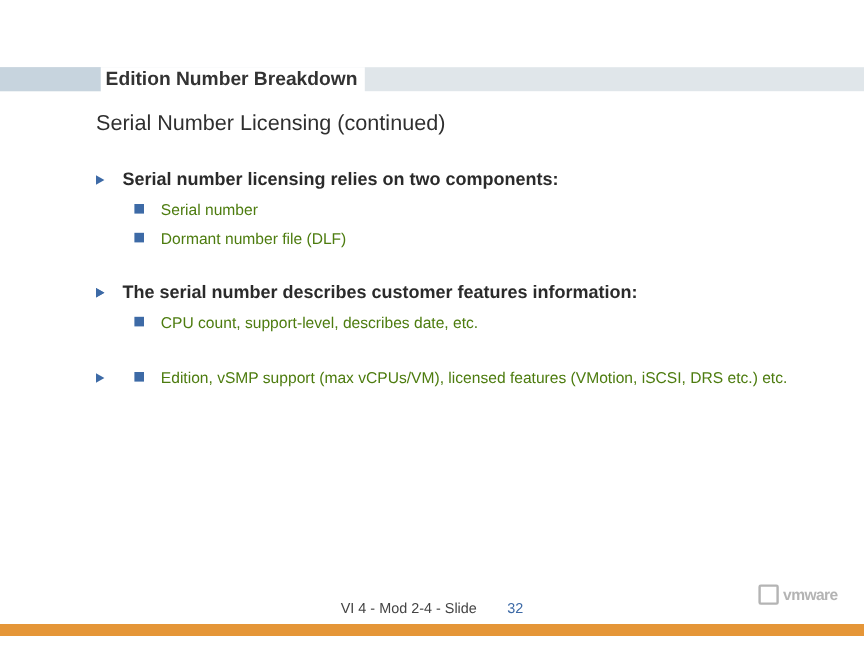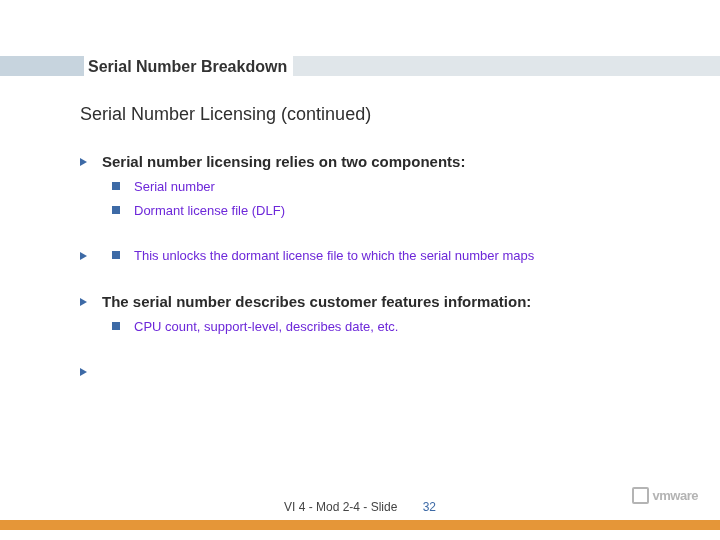--- a/index.html
+++ b/index.html
@@ -35,21 +35,21 @@
     font-size:16px;
     color:#333;
     padding:1px 6px 0 4px;
     background:#fff;
     height:100%;
     line-height:19px;
   }
   
   .content{
     position:absolute;
-    top:104px; left:80px; right:30px;
+    top:92px; left:80px; right:30px;
   }
   .section-title{
     font-size:18px;
     color:var(--text);
     margin:0 0 20px 0;
   }
   ul.bullets{
     list-style:none;
     margin:0;padding:0;
   }
@@ -72,21 +72,21 @@
     list-style:none;
     margin:8px 0 0 0;padding:0;
   }
   ul.sub > li{
     position:relative;
     padding-left:22px;
     margin-left:10px;
     margin-bottom:6px;
     font-size:13px;
     font-weight:normal;
-    color:#6d28d9;
+    color:#4d7c0f;
     line-height:1.35;
   }
   ul.sub > li::before{
     content:"";
     position:absolute;
     left:0;top:4px;
     width:8px;height:8px;
     background:var(--vmw-blue);
   }
   
@@ -120,46 +120,46 @@
     font-weight:bold;
     letter-spacing:-0.5px;
     color:var(--grey-logo);
   }
 </style>
 </head>
 <body>
 
 <div class="titlebar">
   <div class="accent"></div>
-  <div class="label">Serial Number Breakdown</div>
+  <div class="label">Edition Number Breakdown</div>
 </div>
 
 <div class="content">
   <div class="section-title">Serial Number Licensing (continued)</div>
 
   <ul class="bullets">
     <li class="l1">
       <span>Serial number licensing relies on two components:</span>
       <ul class="sub">
         <li>Serial number</li>
-        <li>Dormant license file (DLF)</li>
+        <li>Dormant number file (DLF)</li>
       </ul>
     </li>
     <li class="l1">
-      <ul class="sub">
-        <li>This unlocks the dormant license file to which the serial number maps</li>
-      </ul>
     </li>
     <li class="l1">
       <span>The serial number describes customer features information:</span>
       <ul class="sub">
         <li>CPU count, support-level, describes date, etc.</li>
       </ul>
     </li>
     <li class="l1">
+      <ul class="sub">
+        <li>Edition, vSMP support (max vCPUs/VM), licensed features (VMotion, iSCSI, DRS etc.) etc.</li>
+      </ul>
     </li>
   </ul>
 </div>
 
 <div class="footer-text">
   <span>VI 4 - Mod 2-4 - Slide</span>
   <span class="num">32</span>
 </div>
 
 <div class="logo">

